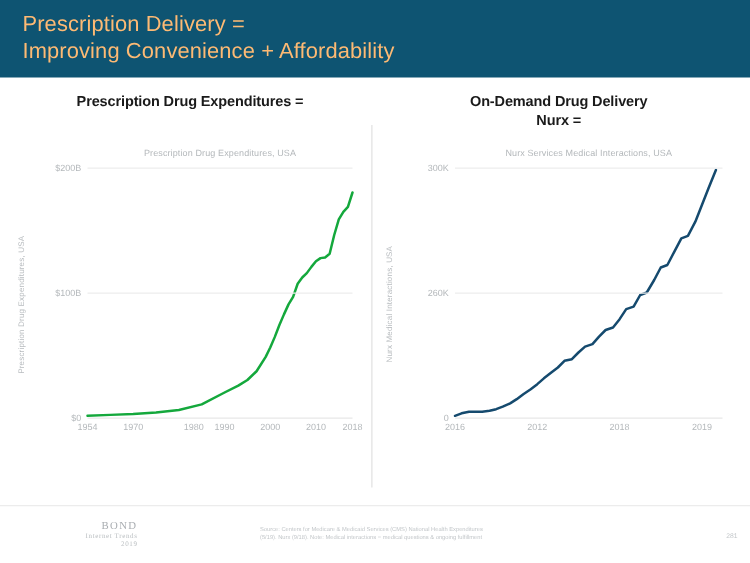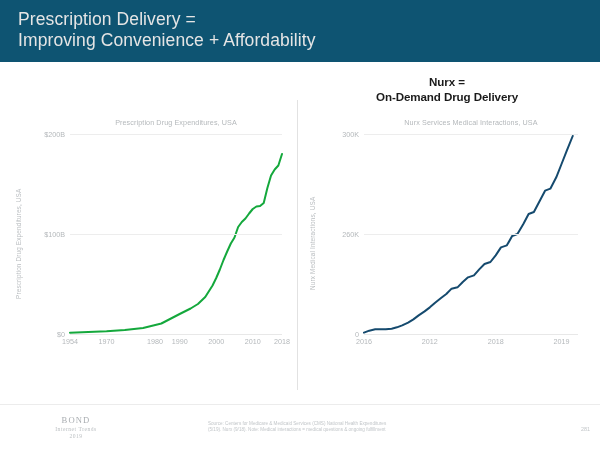--- a/index.html
+++ b/index.html
@@ -19,21 +19,21 @@
   #slide-header {
     position: absolute;
     left: 0; top: 0;
     width: 600px;
     height: 62px;
     background: #0e5472;
     box-sizing: border-box;
     padding: 9px 0 0 18px;
   }
   #slide-header .title-line {
-    color: #e5e5e5;
+    color: #fdba74;
     font-size: 17.5px;
     line-height: 21px;
     font-weight: 400;
     letter-spacing: 0.1px;
     white-space: nowrap;
   }
 
   
   #slide-body {
     position: absolute;
@@ -147,24 +147,24 @@
   
   #slide-footer {
     position: absolute;
     left: 0; top: 404px;
     width: 600px;
     height: 46px;
     border-top: 1px solid #ececec;
   }
   #brand-block {
     position: absolute;
-    left: 30px;
+    left: 18px;
     top: 10px;
     width: 92px;
-    text-align: center;
+    text-align: right;
   }
   #brand-name {
     font-family: "Liberation Serif", serif;
     font-size: 8.6px;
     color: #a9adb1;
     letter-spacing: 1.1px;
   }
   #brand-sub {
     font-family: "Liberation Serif", serif;
     font-size: 5.6px;
@@ -203,20 +203,21 @@
   <div class="title-line">Prescription Delivery =</div>
   <div class="title-line">Improving Convenience + Affordability</div>
 </div>
 
 <div id="slide-body">
 
   <div id="panel-divider"></div>
 
   <div class="panel" id="panel-left">
     <div class="panel-title">
+      <div>Prescription Drug Expenditures =</div>
     </div>
 
     <div class="chart-wrap">
       <div class="chart-caption">Prescription Drug Expenditures, USA</div>
       <div class="y-axis-label">Prescription Drug Expenditures, USA</div>
       <div class="plot" id="plot-left">
         <svg class="series-svg" id="svg-left" viewBox="0 0 100 100" preserveAspectRatio="none">
             <polyline points="0.000,99.325 8.621,98.950 17.241,98.625 25.862,98.000 34.483,97.000 43.103,94.750 51.724,90.000 56.897,87.250 60.345,85.000 63.793,81.500 67.241,75.750 68.966,72.000 70.690,67.750 72.414,63.000 74.138,58.750 75.862,54.750 77.586,51.750 79.310,46.500 81.034,44.000 82.759,42.250 84.483,39.750 86.207,37.500 87.931,36.250 89.655,36.000 91.379,34.500 93.103,27.000 94.828,20.750 96.552,17.750 98.276,15.750 100.000,10.000" fill="none" stroke="#14a83c" stroke-width="2" stroke-linejoin="round" stroke-linecap="round" vector-effect="non-scaling-stroke"></polyline>
           </svg>
       <div class="gridline baseline" style="top: 200px;"></div>
@@ -231,22 +232,22 @@
           <div class="x-tick" style="left: 109.655px;">1990</div>
           <div class="x-tick" style="left: 146.207px;">2000</div>
           <div class="x-tick" style="left: 182.759px;">2010</div>
           <div class="x-tick" style="left: 212px;">2018</div>
         </div>
     </div>
   </div>
 
   <div class="panel" id="panel-right">
     <div class="panel-title">
+      <div>On-Demand Drug Delivery</div>
       <div>Nurx =</div>
-      <div>On-Demand Drug Delivery</div>
     </div>
 
     <div class="chart-wrap">
       <div class="chart-caption">Nurx Services Medical Interactions, USA</div>
       <div class="y-axis-label">Nurx Medical Interactions, USA</div>
       <div class="plot" id="plot-right">
         <svg class="series-svg" id="svg-right" viewBox="0 0 100 100" preserveAspectRatio="none">
             <polyline points="0.000,99.333 2.462,98.333 5.231,97.667 7.692,97.667 10.154,97.667 12.923,97.333 15.385,96.667 17.846,95.667 20.615,94.333 23.077,92.667 25.538,90.667 28.308,88.667 30.769,86.667 33.231,84.333 36.000,82.000 38.462,80.000 40.923,77.333 43.692,76.667 46.154,74.000 48.615,71.667 51.385,70.667 53.846,67.667 56.308,65.000 59.077,64.000 61.538,60.667 64.000,56.667 66.769,55.667 69.231,51.000 71.692,50.000 74.462,45.000 76.923,40.000 79.385,39.000 82.154,33.333 84.615,28.333 87.077,27.333 89.846,21.667 92.308,15.000 94.769,8.333 97.538,1.000" fill="none" stroke="#154a6e" stroke-width="2" stroke-linejoin="round" stroke-linecap="round" vector-effect="non-scaling-stroke"></polyline>
           </svg>
       <div class="gridline baseline" style="top: 200px;"></div>

